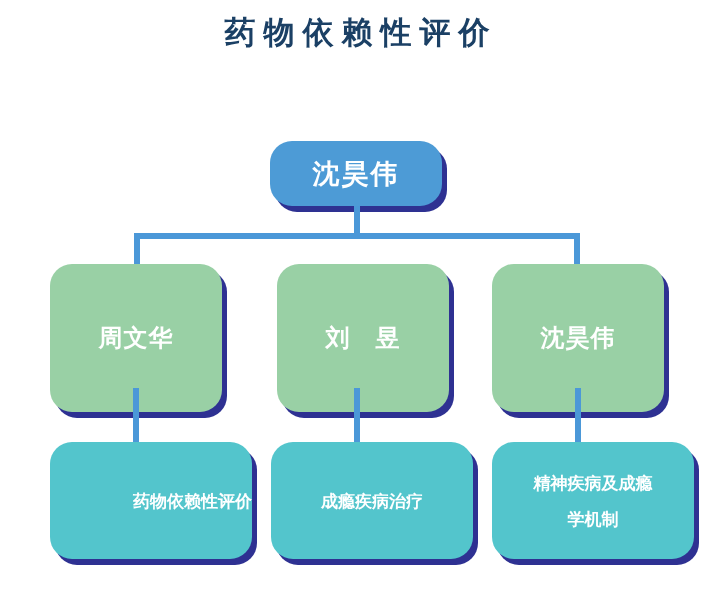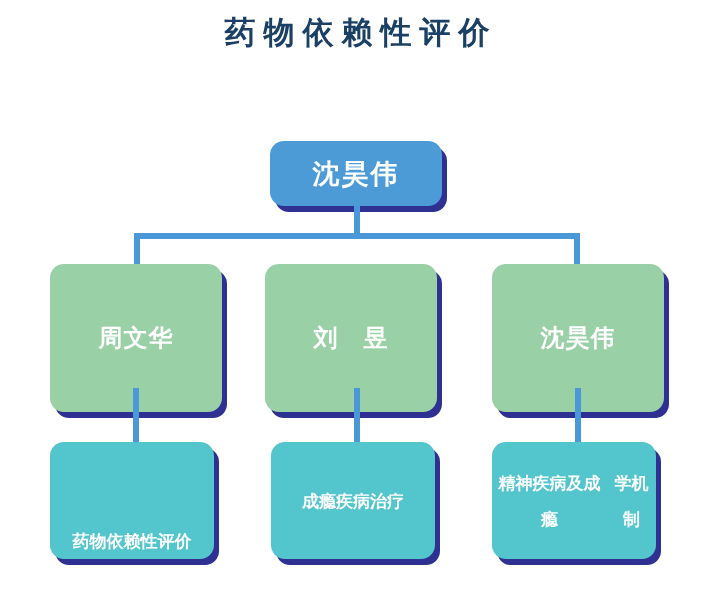--- a/index.html
+++ b/index.html
@@ -27,21 +27,21 @@
     font-size: 31px;
     letter-spacing: 8px;
     text-indent: 8px;
     color: var(--title-text, #1b4065);
   }
   .box {
     position: absolute;
     display: flex;
     align-items: center;
     justify-content: center;
-    border-radius: 14px;
+    border-radius: 22px;
     box-shadow: 5px 6px 0 0 var(--shadow, #2e3192);
     color: var(--box-text, #ffffff);
     font-weight: 700;
     text-align: center;
   }
   .root {
     left: 270px;
     top: 141px;
     width: 172px;
     height: 65px;
@@ -52,25 +52,26 @@
   .member {
     top: 264px;
     width: 172px;
     height: 148px;
     background: var(--member-fill, #99d0a5);
     font-size: 24px;
     letter-spacing: 1px;
   }
   .topic {
     top: 442px;
-    width: 164px;
+    width: 202px;
     height: 117px;
     background: var(--topic-fill, #53c5cc);
     font-size: 17px;
     line-height: 36px;
+    flex-direction: column;
   }
   .topic-line { display: block; }
   .line {
     position: absolute;
     background: var(--connector, #4b98d8);
   }
   .line.v { width: 6px; }
   .line.h { height: 6px; }
 </style>
 </head>
@@ -85,21 +86,21 @@
   </div>
 
   <div class="line v" style="left:354px; top:206px; height:30px;"></div>
   <div class="line h" style="left:134px; top:233px; width:446px;"></div>
   <div class="line v" style="left:134px; top:233px; height:31px;"></div>
   <div class="line v" style="left:574px; top:233px; height:31px;"></div>
 
   <div class="box member" style="left:50px;">
     <span>周文华</span>
   </div>
-  <div class="box member" style="left:265px;">
+  <div class="box member" style="left:277px;">
     <span>刘　昱</span>
   </div>
   <div class="box member" style="left:492px;">
     <span>沈昊伟</span>
   </div>
 
   <div class="line v" style="left:133px; top:388px; height:54px;"></div>
   <div class="line v" style="left:354px; top:388px; height:54px;"></div>
   <div class="line v" style="left:575px; top:388px; height:54px;"></div>
 

